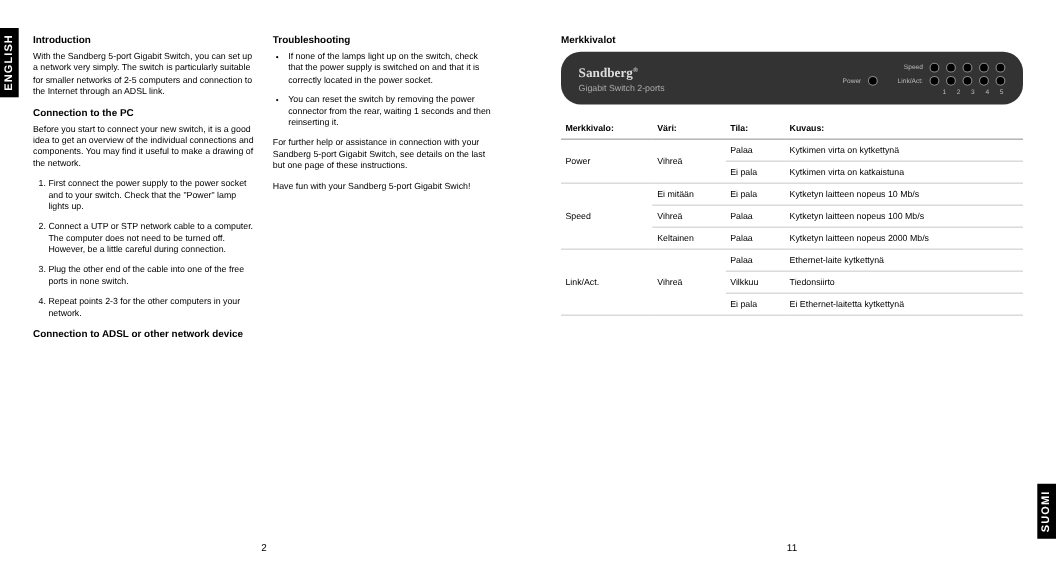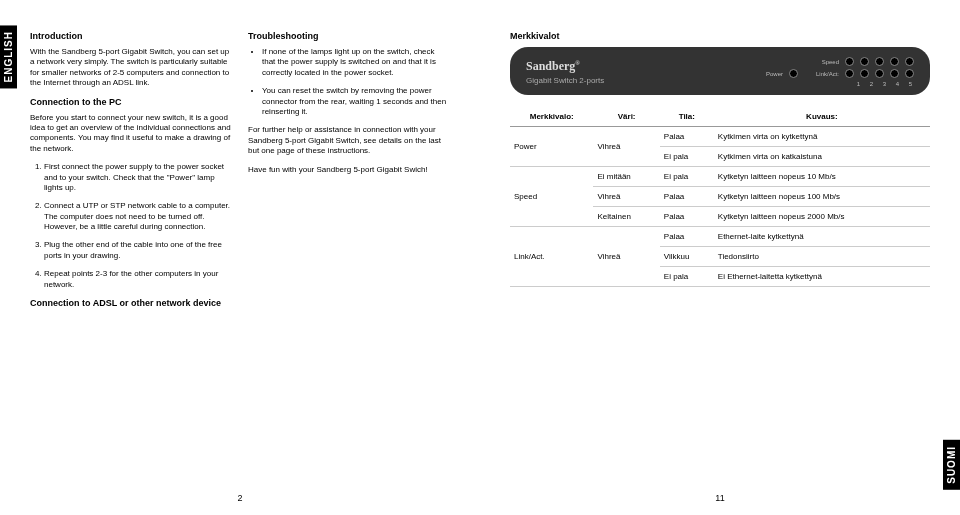--- a/index.html
+++ b/index.html
@@ -140,41 +140,41 @@
 
   table.spec {
     border-collapse: collapse;
     width: 100%;
     font-size: 8px;
   }
   table.spec td {
     padding: 5px 4px;
     vertical-align: middle;
   }
-  table.spec tr.hdr td { font-weight: bold; border-bottom: 1px solid #999; text-align: center;}
+  table.spec tr.hdr td { font-weight: bold; border-bottom: 1px solid #999;}
   table.spec tr { border-bottom: 1px solid #ccc; }
 </style>
 </head>
 <body>
 
 <div class="page">
 
   <div class="left-page">
     <div class="side-tab english">ENGLISH</div>
     <div class="cols">
 
       <div class="col">
         <h3>Introduction</h3>
         <p>With the Sandberg 5-port Gigabit Switch, you can set up a network very simply. The switch is particularly suitable for smaller networks of 2-5 computers and connection to the Internet through an ADSL link.</p>
         <h3>Connection to the PC</h3>
         <p>Before you start to connect your new switch, it is a good idea to get an overview of the individual connections and components. You may find it useful to make a drawing of the network.</p>
         <ol>
           <li>First connect the power supply to the power socket and to your switch. Check that the "Power" lamp lights up.</li>
           <li>Connect a UTP or STP network cable to a computer. The computer does not need to be turned off. However, be a little careful during connection.</li>
-          <li>Plug the other end of the cable into one of the free ports in your drawing.</li>
+          <li>Plug the other end of the cable into one of the free ports in none switch.</li>
           <li>Repeat points 2-3 for the other computers in your network.</li>
         </ol>
         <h3>Connection to ADSL or other network device</h3>
       </div>
 
       <div class="col">
         <h3>Troubleshooting</h3>
         <ul>
           <li>If none of the lamps light up on the switch, check that the power supply is switched on and that it is correctly located in the power socket.</li>
           <li>You can reset the switch by removing the power connector from the rear, waiting 1 seconds and then reinserting it.</li>

